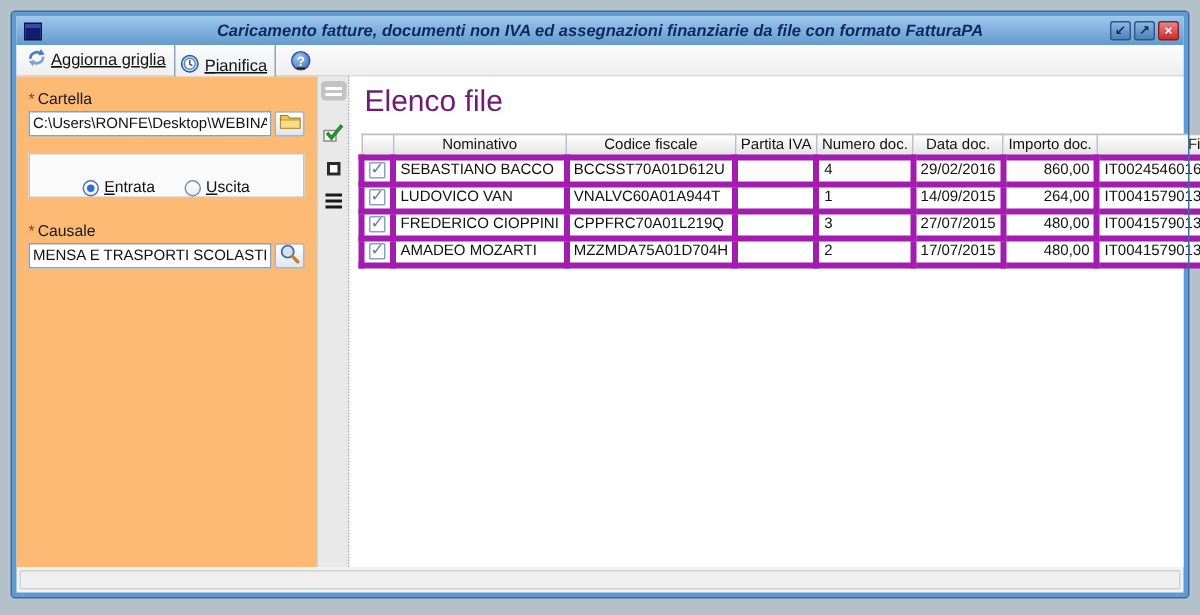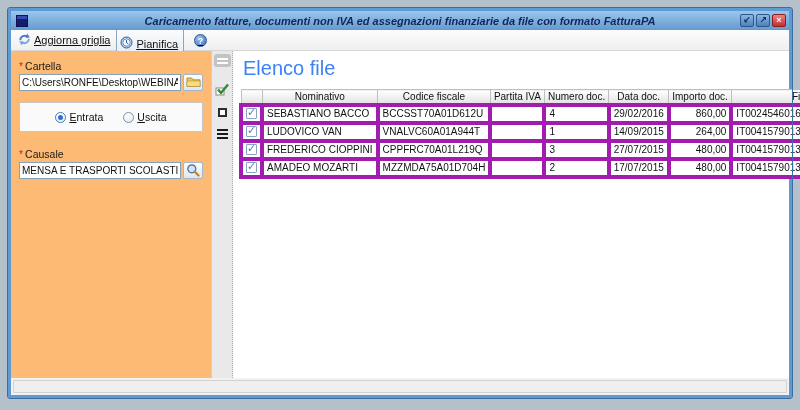--- a/index.html
+++ b/index.html
@@ -74,21 +74,21 @@
     padding:0 2px; color:#111;
   }
   .icon-btn {
     flex:0 0 20px; width:20px; height:17px; margin-left:2px;
     border:1px solid #a4b8cc; border-radius:2px;
     background:linear-gradient(#fefefe,#dde7f1);
     display:flex; align-items:center; justify-content:center; cursor:default;
   }
   .groupbox {
     border:1px solid #c6c6c6; background:#fafafa; height:30px; margin:11px 0 16px;
-    display:flex; align-items:center; justify-content:center; gap:20px;
+    display:flex; align-items:flex-end; justify-content:center; gap:20px;
   }
   .radio-item { display:flex; align-items:center; gap:3px; font-size:10.5px; }
   .radio {
     width:11px; height:11px; border-radius:50%; border:1px solid #7890a8;
     background:linear-gradient(#fff,#e8eef4); position:relative;
   }
   .radio.selected { border-color:#4a78b0; }
   .radio.selected::after {
     content:""; position:absolute; left:2px; top:2px; width:5px; height:5px;
     border-radius:50%; background:#2f6fd0;
@@ -103,21 +103,21 @@
     display:flex; flex-direction:column; justify-content:center; gap:2px; align-items:center;
     margin-bottom:16px;
   }
   .sash i { display:block; width:11px; height:2px; background:#fff; }
   .dv-icon { margin-bottom:8px; cursor:default; height:14px; display:flex; align-items:center; }
   .dv-square { width:9px; height:9px; background:#fff; border:2px solid #2b2b2b; }
   .dv-lines { display:flex; flex-direction:column; gap:2px; }
   .dv-lines i { display:block; width:11px; height:2px; background:#1a1a1a; }
   
   .right-panel { flex:1 1 auto; background:#fff; padding:3px 4px 0 6px; min-width:0; }
-  .heading { font-size:20px; color:#3b82f6; margin:3px 0 9px 4px; }
+  .heading { font-size:20px; color:#701a75; margin:3px 0 9px 4px; }
   table.files { border-collapse:collapse; table-layout:fixed; }
   table.files th {
     background:linear-gradient(#ffffff,#e3e3e3);
     border:1px solid #bfbfbf; font-weight:normal; font-size:10px;
     height:15px; padding:0 3px; text-align:center; overflow:hidden; white-space:nowrap;
   }
   table.files td {
     border:4px solid #a21caf; height:18px; padding:0 3px; background:#fff;
     font-size:10px; overflow:hidden; white-space:nowrap;
   }

